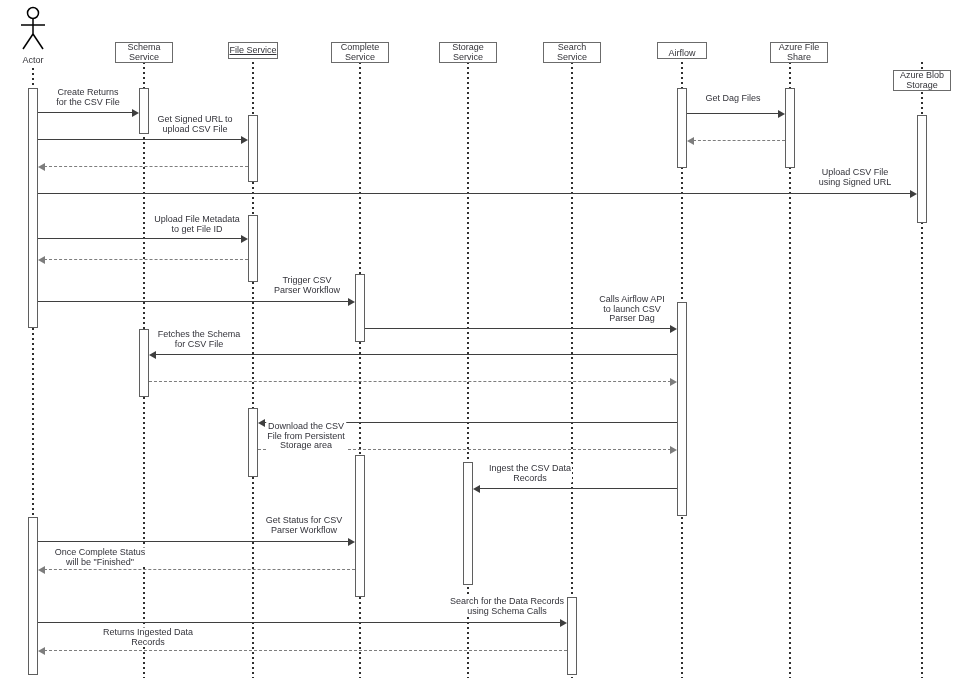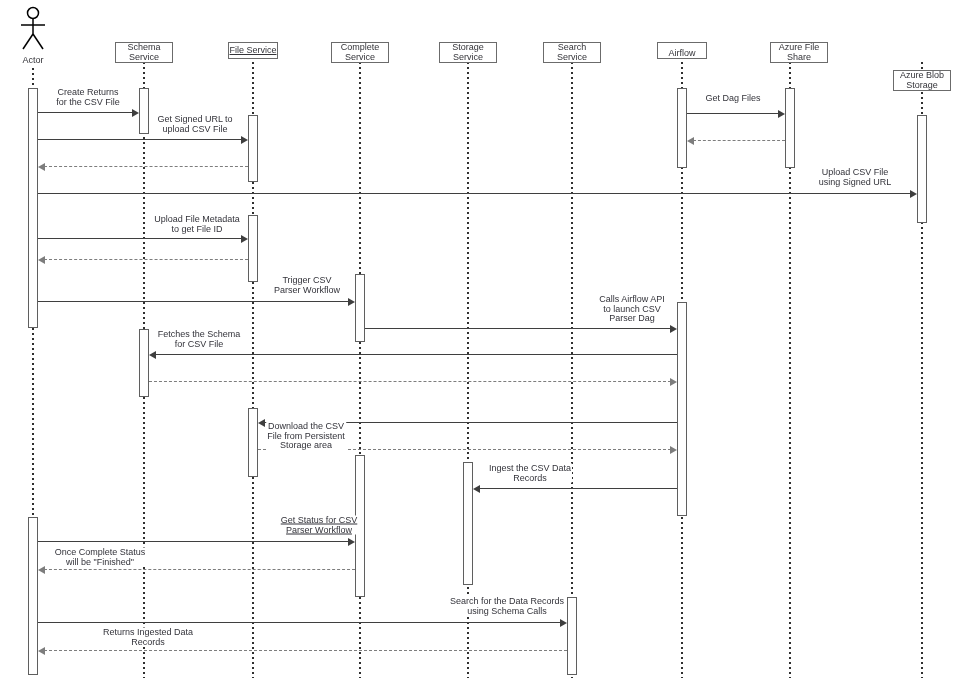--- a/index.html
+++ b/index.html
@@ -199,21 +199,21 @@
     <div class="msg-line dashed" style="left: 258px; top: 449px; width: 413px; border-top-color: rgb(125, 125, 125);"></div>
     <div class="arrow-head" style="left: 670px; top: 445.5px; border-top: 4px solid transparent; border-bottom: 4px solid transparent; border-left: 7px solid rgb(125, 125, 125);"></div>
     <div class="msg-line solid" style="left: 479px; top: 488px; width: 198px; background: rgb(63, 63, 63);"></div>
     <div class="arrow-head" style="left: 473px; top: 484.5px; border-top: 4px solid transparent; border-bottom: 4px solid transparent; border-right: 7px solid rgb(63, 63, 63);"></div>
     <div class="msg-label" style="left: 530px; top: 473px;">
       <span>Ingest the CSV Data</span>
       <span>Records</span>
     </div>
     <div class="msg-line solid" style="left: 38px; top: 541px; width: 311px; background: rgb(63, 63, 63);"></div>
     <div class="arrow-head" style="left: 348px; top: 537.5px; border-top: 4px solid transparent; border-bottom: 4px solid transparent; border-left: 7px solid rgb(63, 63, 63);"></div>
-    <div class="msg-label" style="left: 319px; top: 525px; text-decoration: underline;">
+    <div class="msg-label" style="left: 304px; top: 525px;">
       <span>Get Status for CSV</span>
       <span>Parser Workflow</span>
     </div>
     <div class="msg-line dashed" style="left: 44px; top: 569px; width: 311px; border-top-color: rgb(125, 125, 125);"></div>
     <div class="arrow-head" style="left: 38px; top: 565.5px; border-top: 4px solid transparent; border-bottom: 4px solid transparent; border-right: 7px solid rgb(125, 125, 125);"></div>
     <div class="msg-label" style="left: 100px; top: 557px;">
       <span>Once Complete Status</span>
       <span>will be "Finished"</span>
     </div>
     <div class="msg-line solid" style="left: 38px; top: 622px; width: 523px; background: rgb(63, 63, 63);"></div>

